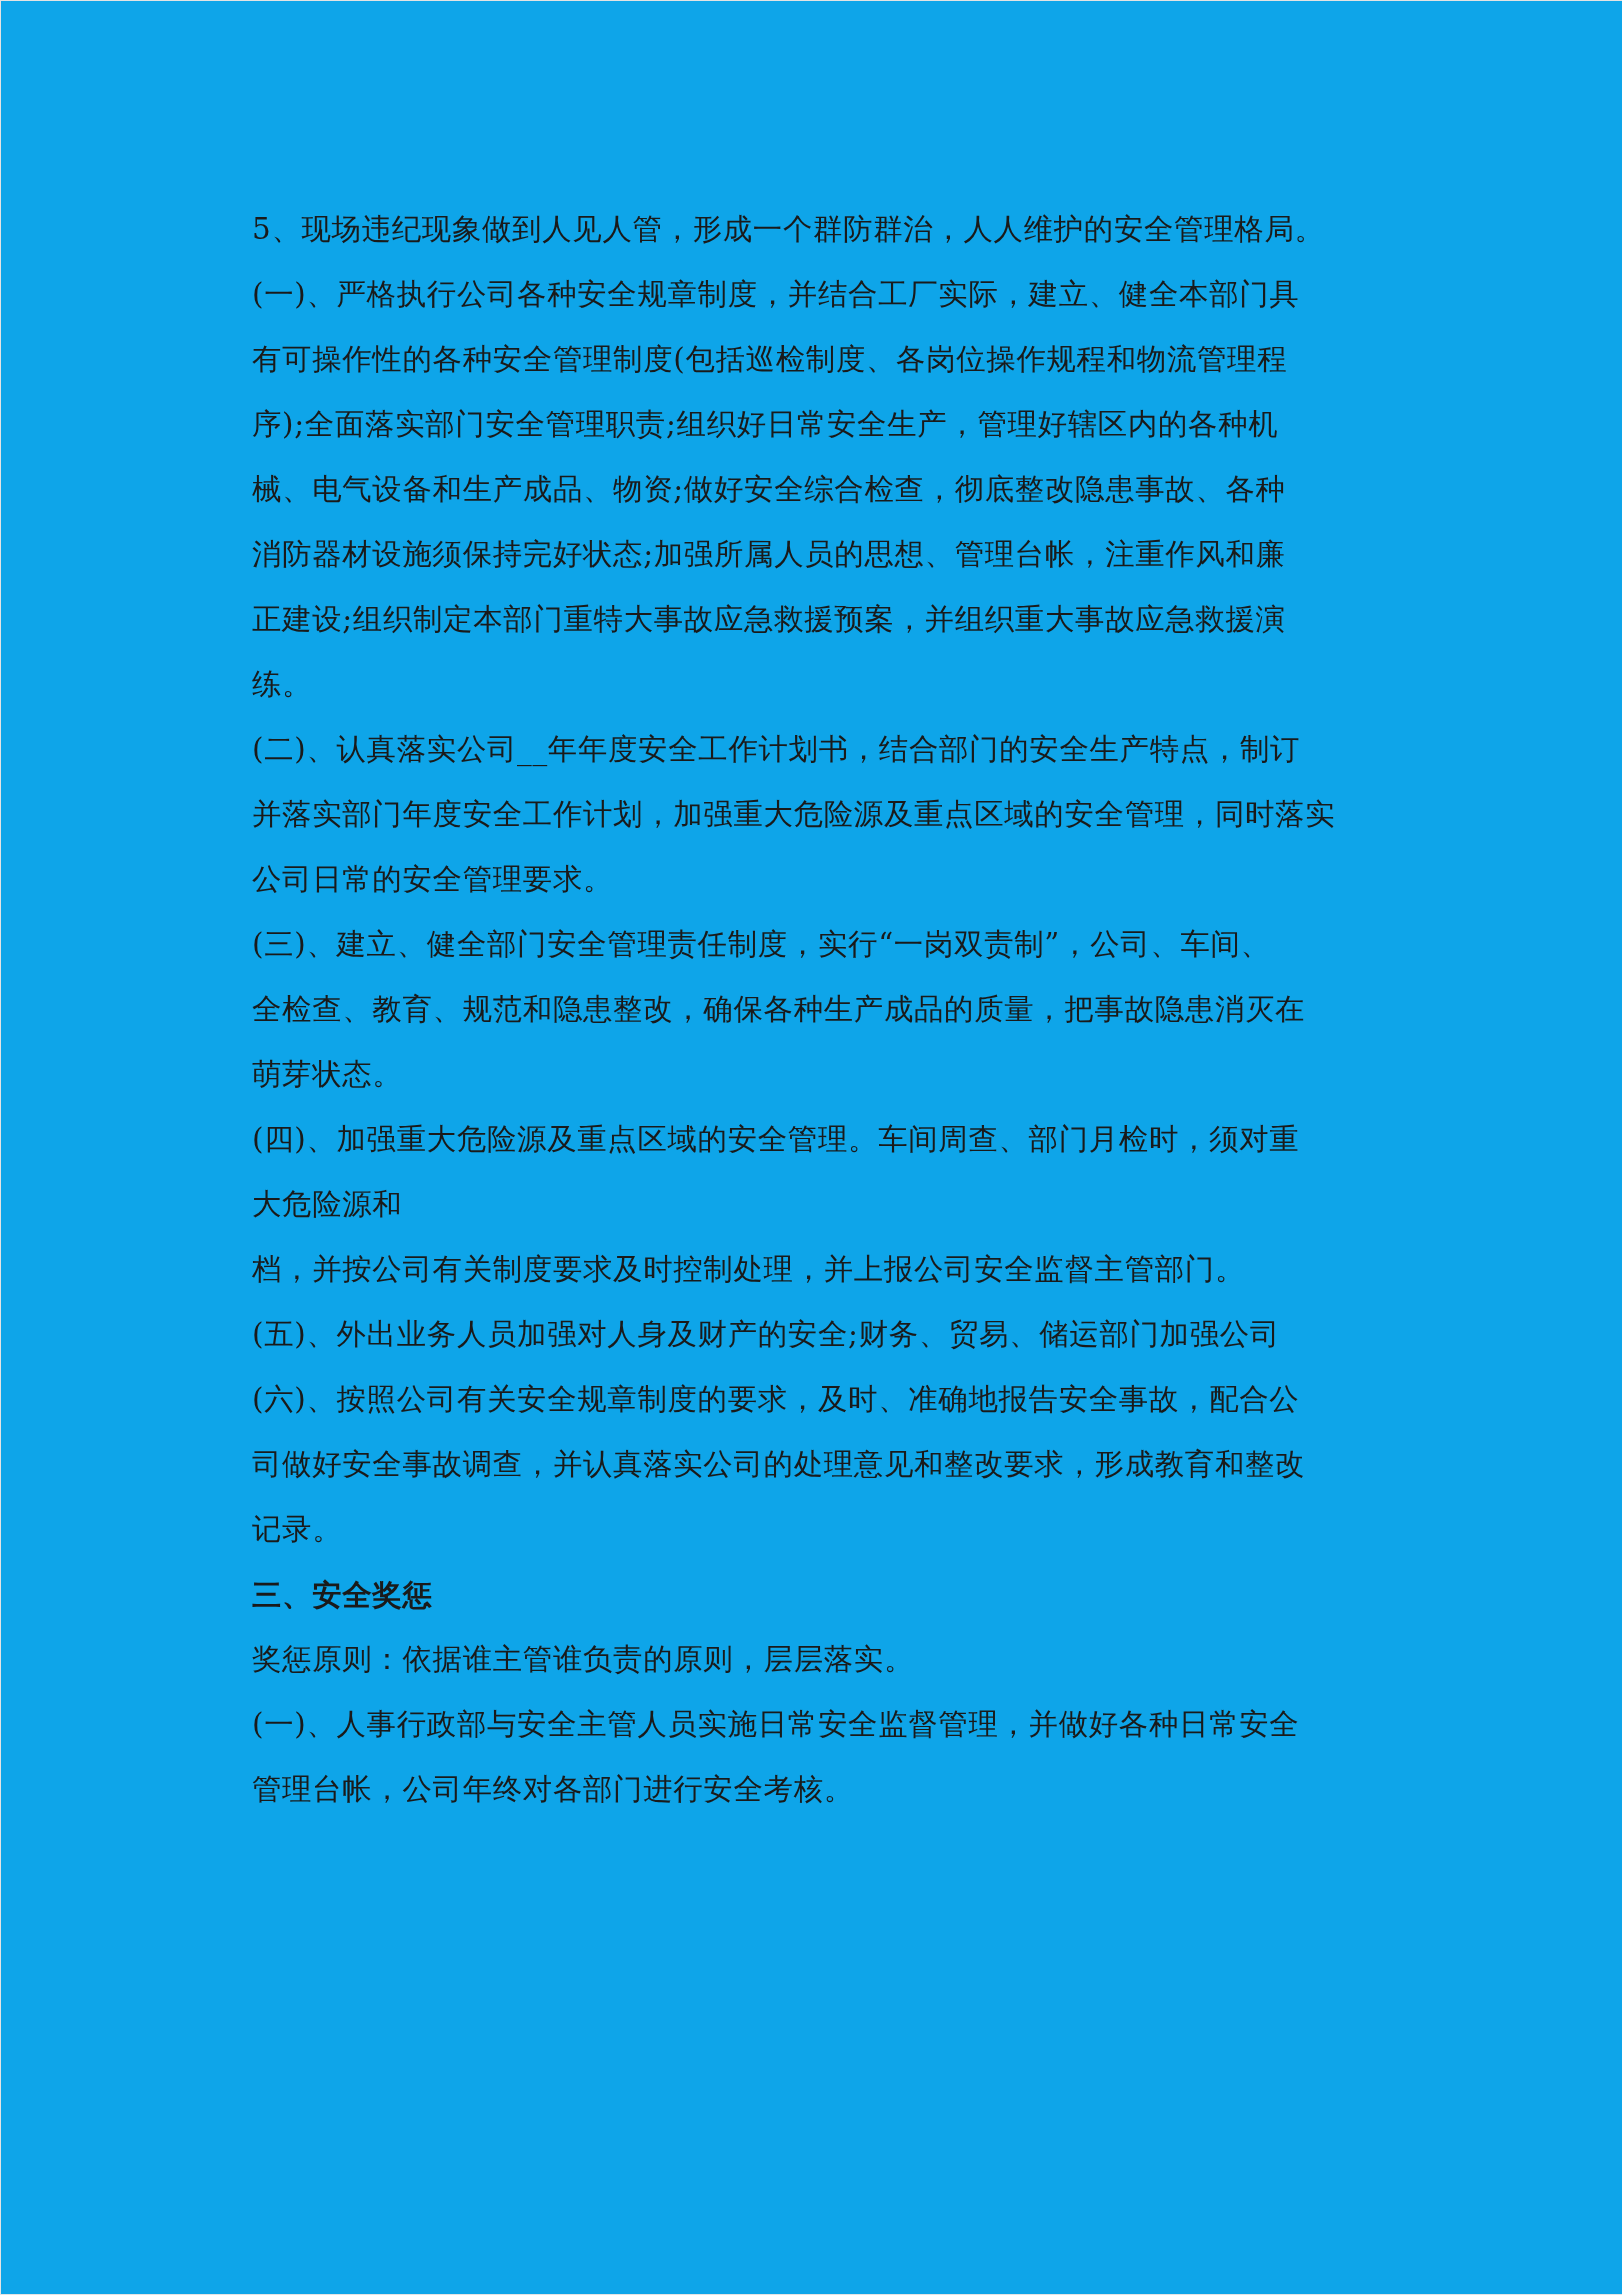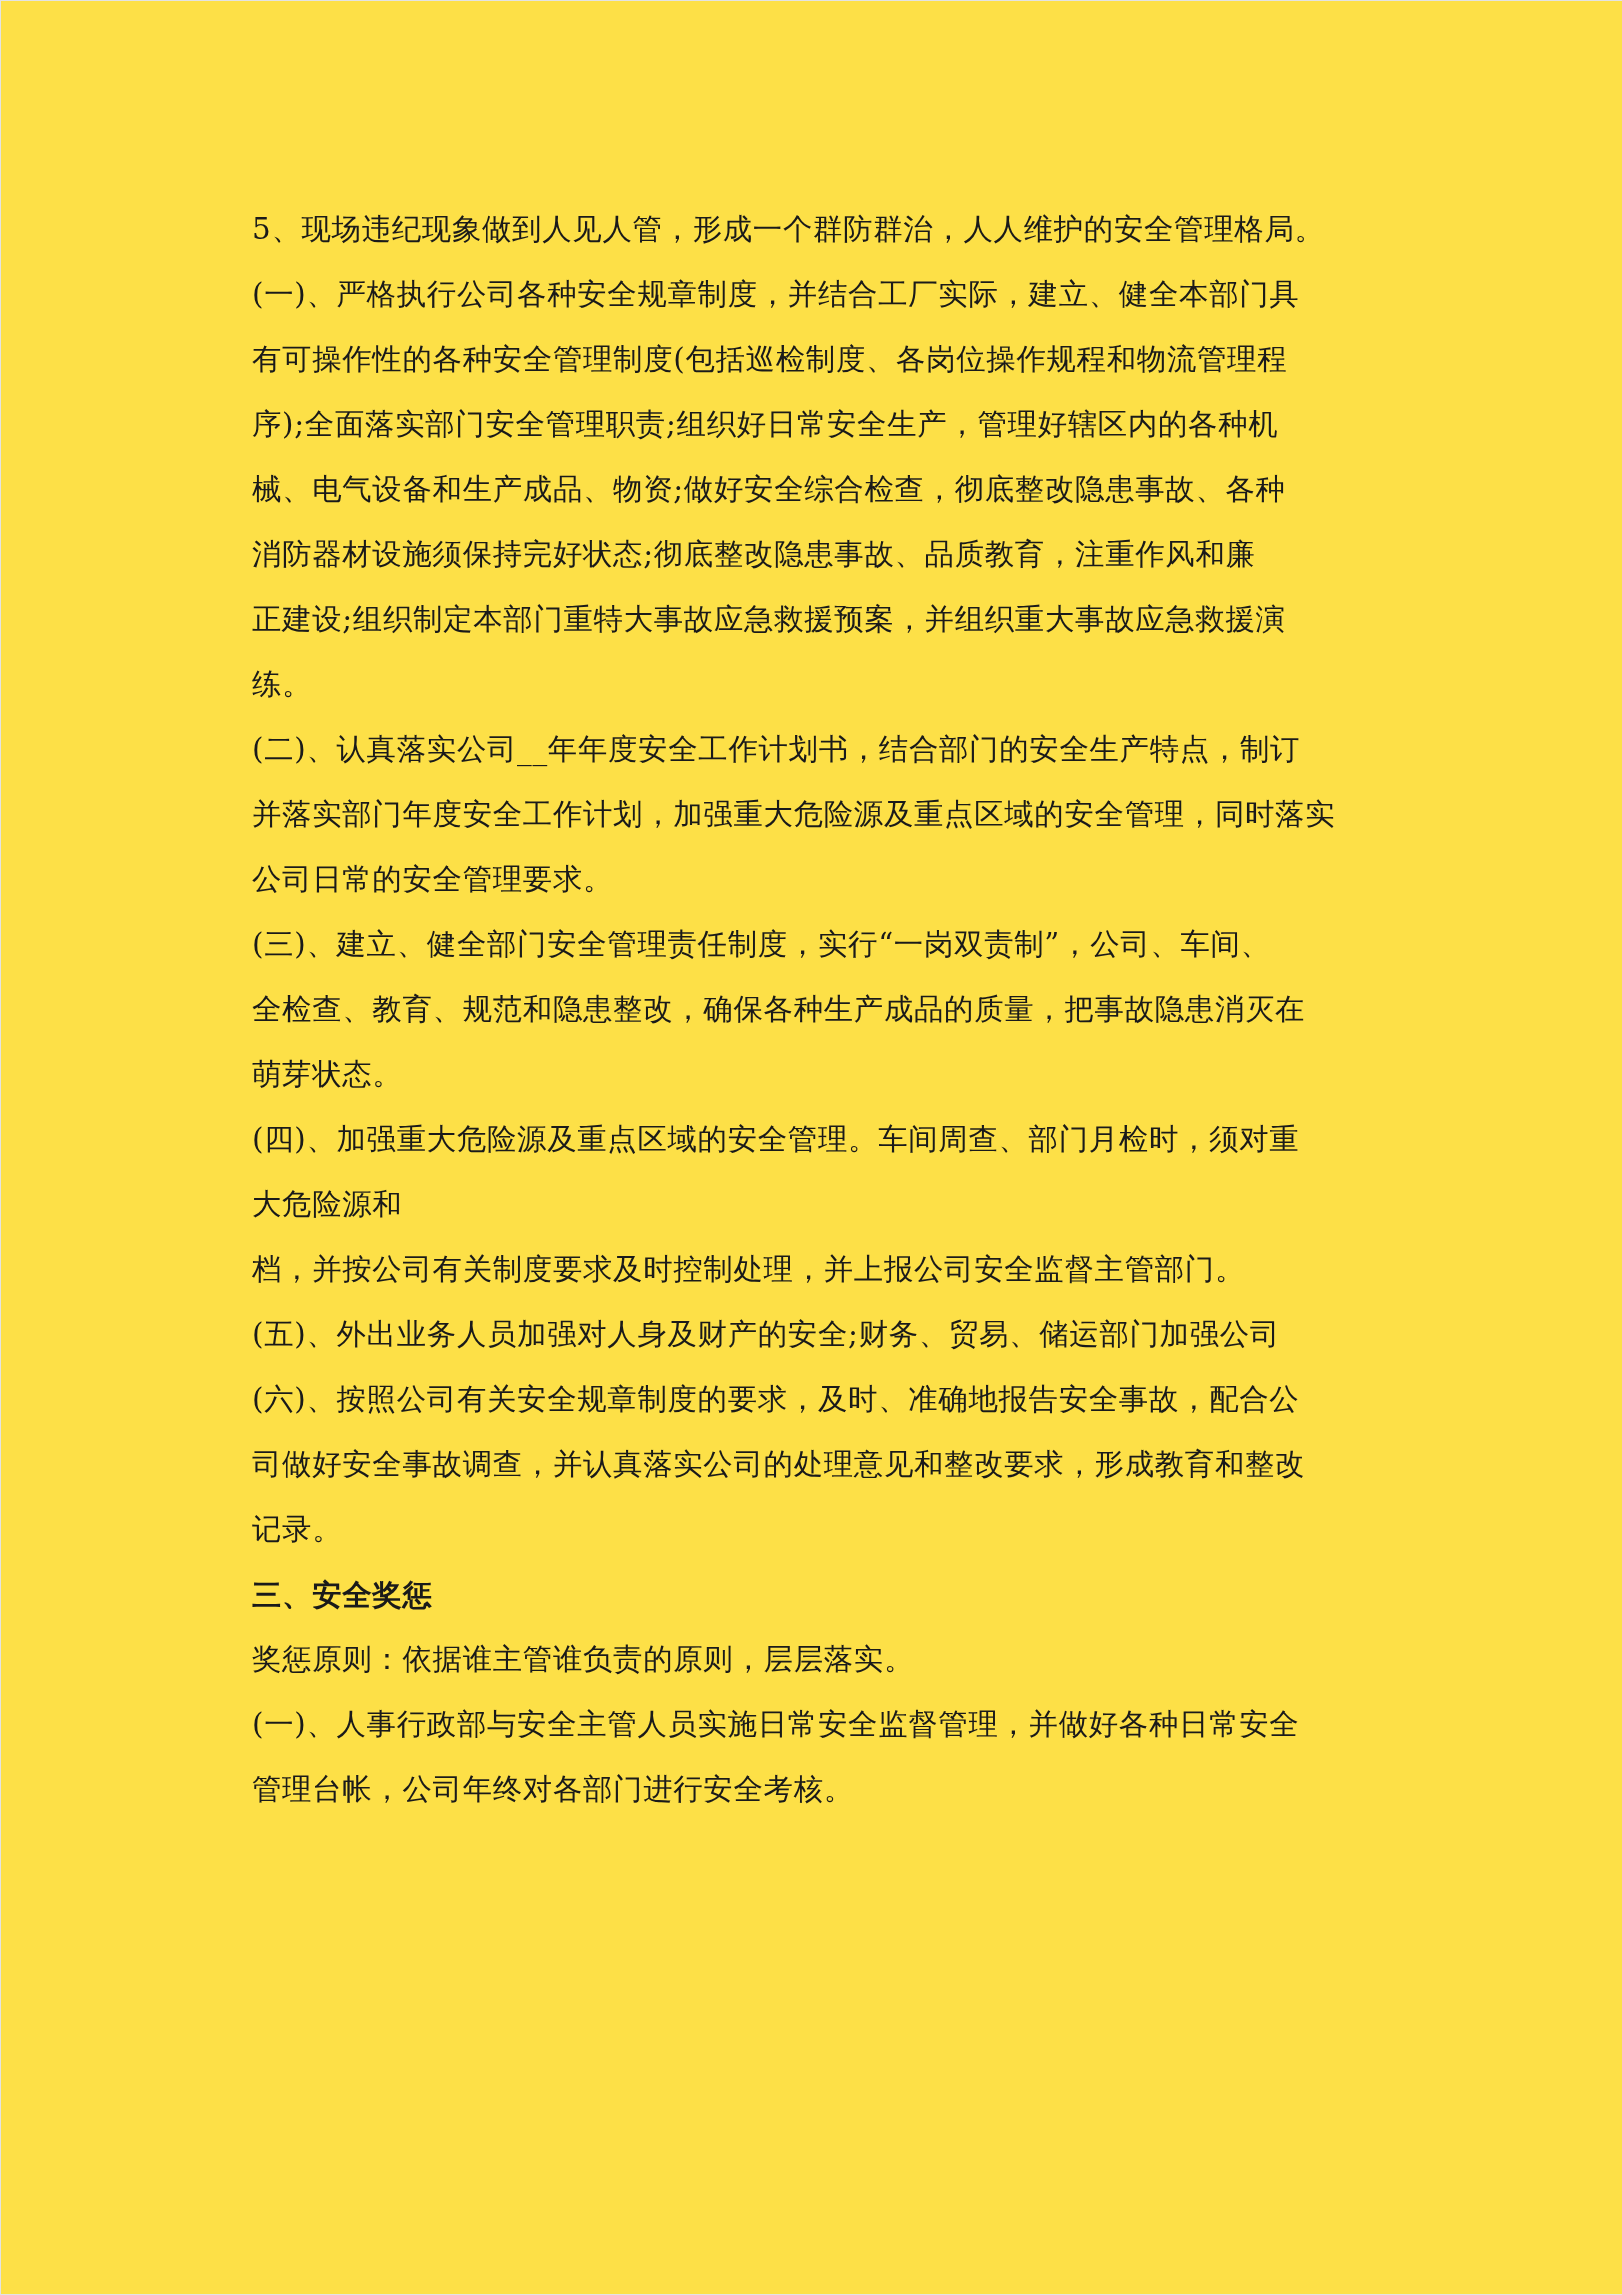--- a/index.html
+++ b/index.html
@@ -5,21 +5,21 @@
   html, body {
     margin: 0;
     padding: 0;
     background: #f5f5f5;
   }
   .page {
     position: relative;
     width: 1623px;
     height: 2295px;
     margin: 0 auto;
-    background: #fde047;
+    background: #0ea5e9;
     box-sizing: border-box;
     border: 0.7px solid #e3e3e3;
     overflow: hidden;
   }
   .content {
     position: absolute;
     top: 196px;
     left: 251px;
     right: 209px;
   }
@@ -38,21 +38,21 @@
 </head>
 <body>
 
 <div class="page">
   <div class="content" id="document-content">
       <div class="line">5、现场违纪现象做到人见人管，形成一个群防群治，人人维护的安全管理格局。</div>
       <div class="line">(一)、严格执行公司各种安全规章制度，并结合工厂实际，建立、健全本部门具</div>
       <div class="line">有可操作性的各种安全管理制度(包括巡检制度、各岗位操作规程和物流管理程</div>
       <div class="line">序);全面落实部门安全管理职责;组织好日常安全生产，管理好辖区内的各种机</div>
       <div class="line">械、电气设备和生产成品、物资;做好安全综合检查，彻底整改隐患事故、各种</div>
-      <div class="line">消防器材设施须保持完好状态;彻底整改隐患事故、品质教育，注重作风和廉</div>
+      <div class="line">消防器材设施须保持完好状态;加强所属人员的思想、管理台帐，注重作风和廉</div>
       <div class="line">正建设;组织制定本部门重特大事故应急救援预案，并组织重大事故应急救援演</div>
       <div class="line">练。</div>
       <div class="line">(二)、认真落实公司__年年度安全工作计划书，结合部门的安全生产特点，制订</div>
       <div class="line">并落实部门年度安全工作计划，加强重大危险源及重点区域的安全管理，同时落实</div>
       <div class="line">公司日常的安全管理要求。</div>
       <div class="line">(三)、建立、健全部门安全管理责任制度，实行“一岗双责制”，公司、车间、</div>
       <div class="line">全检查、教育、规范和隐患整改，确保各种生产成品的质量，把事故隐患消灭在</div>
       <div class="line">萌芽状态。</div>
       <div class="line">(四)、加强重大危险源及重点区域的安全管理。车间周查、部门月检时，须对重</div>
       <div class="line">大危险源和</div>

